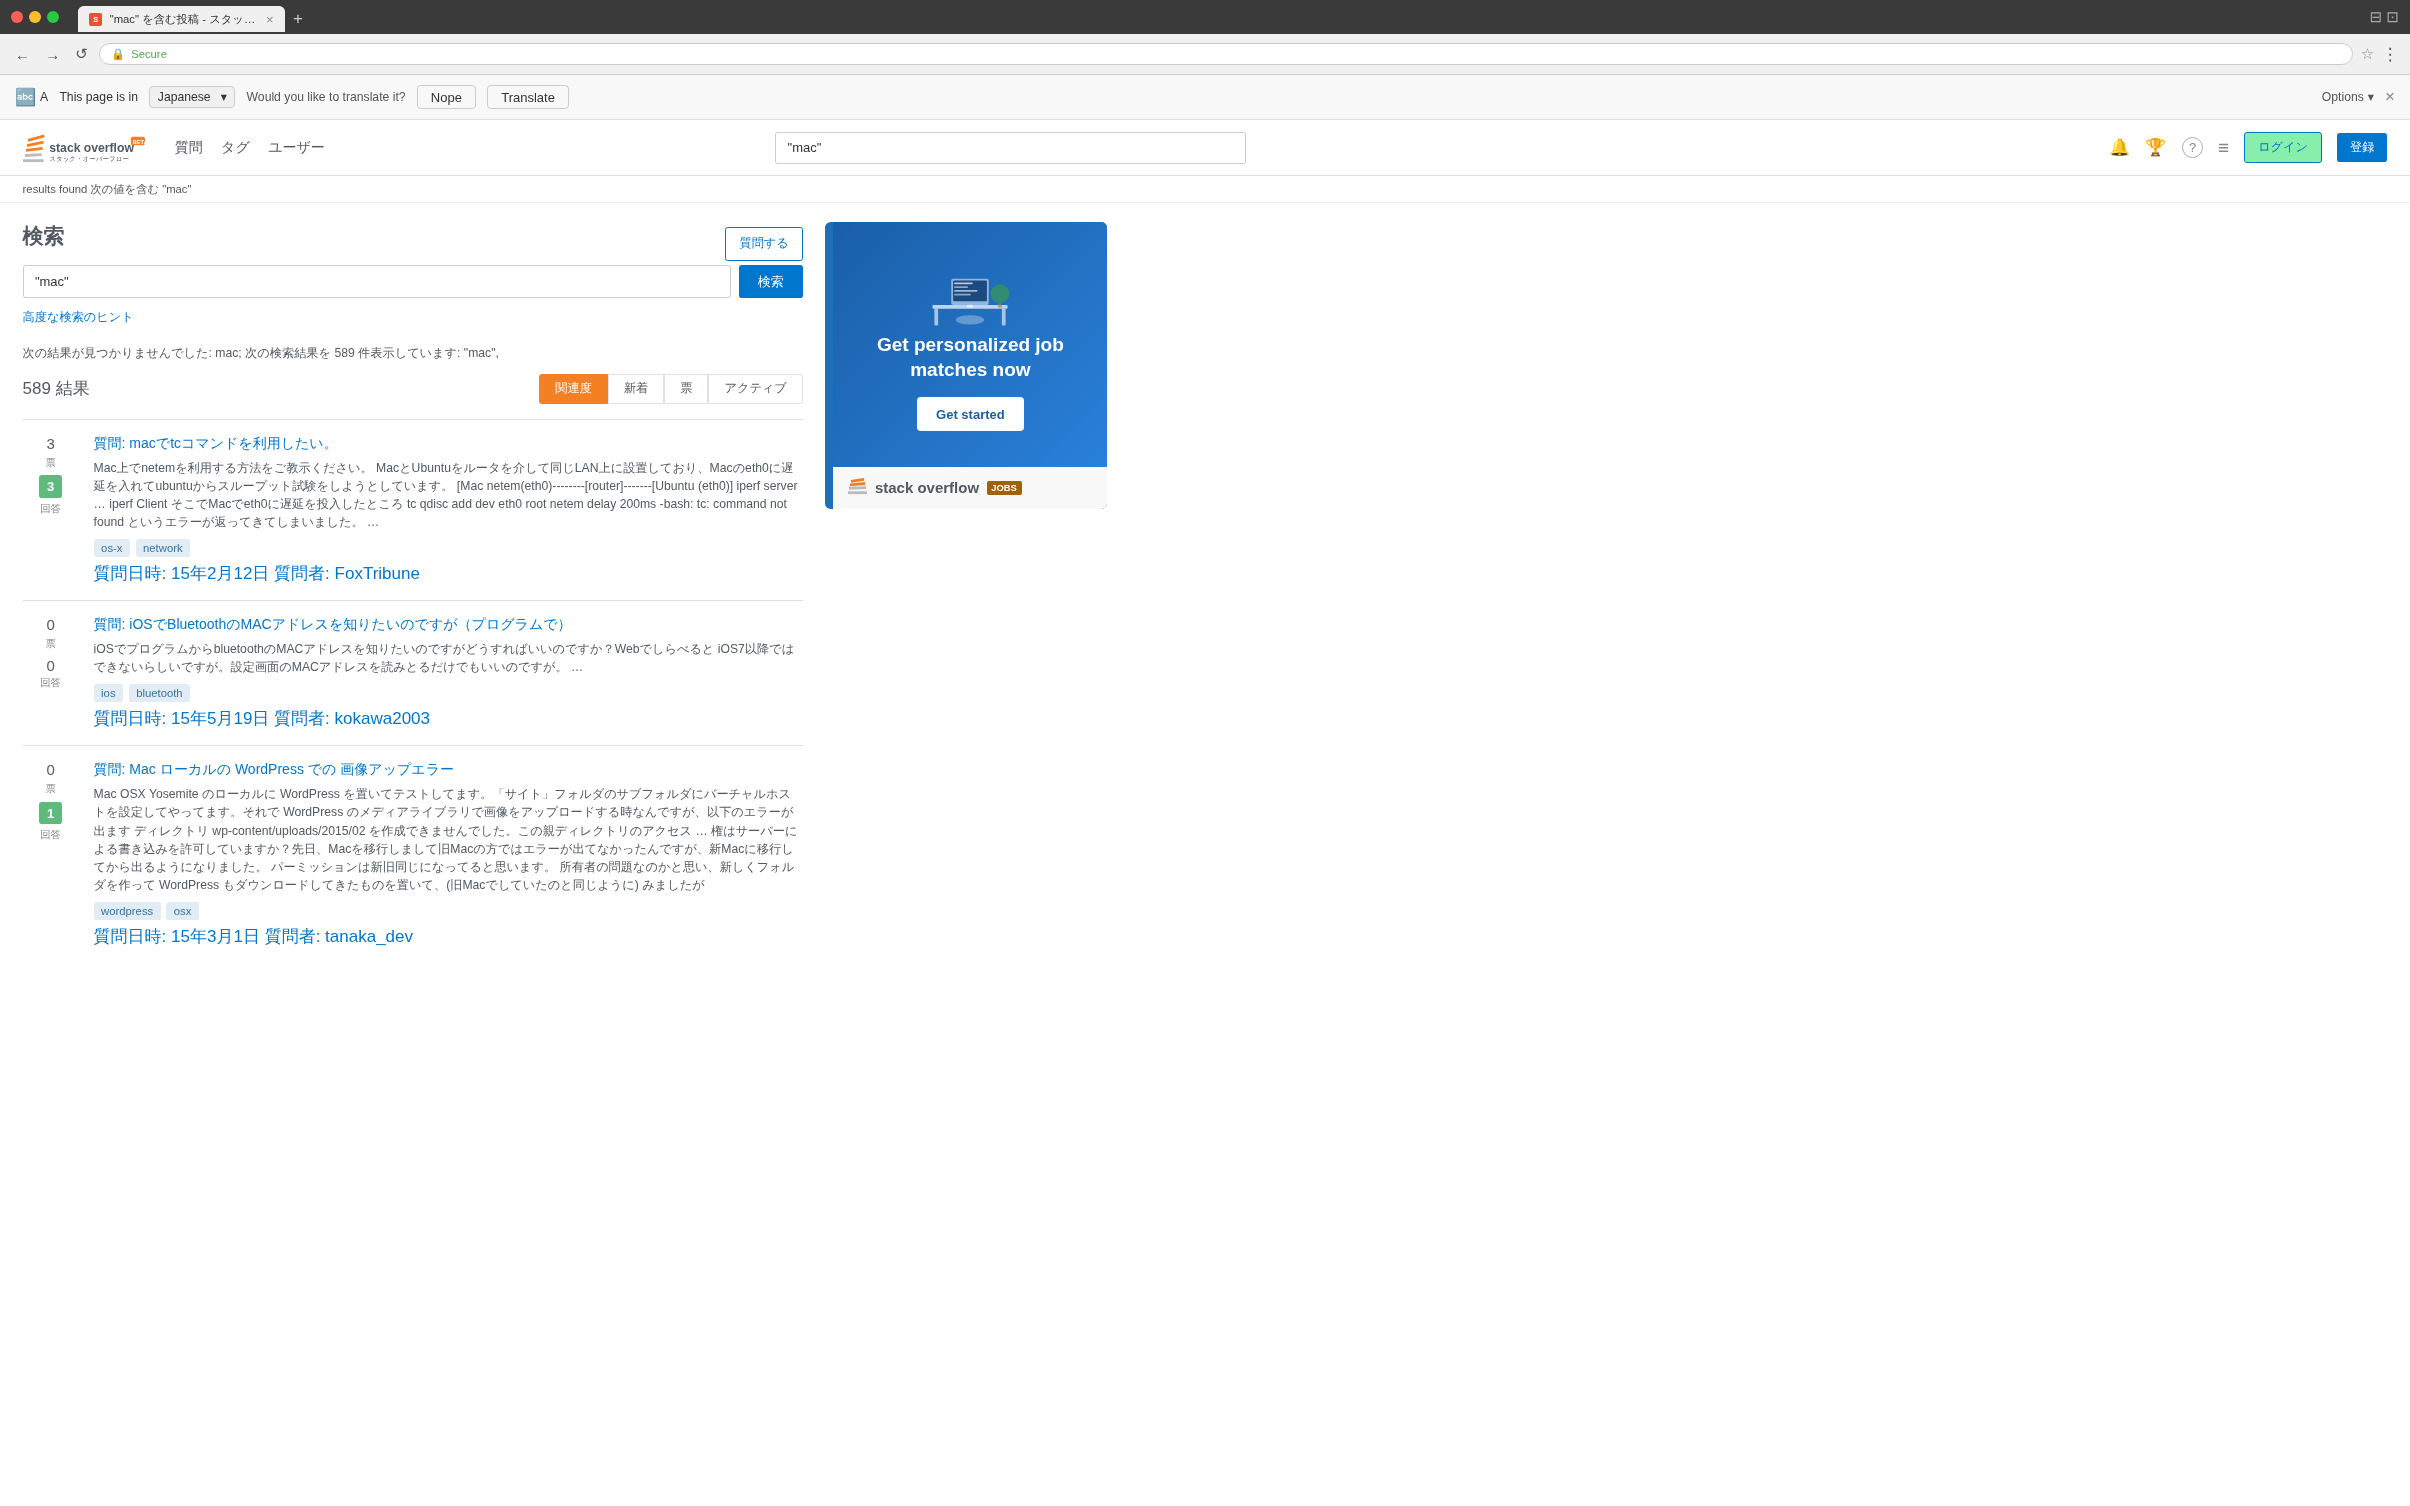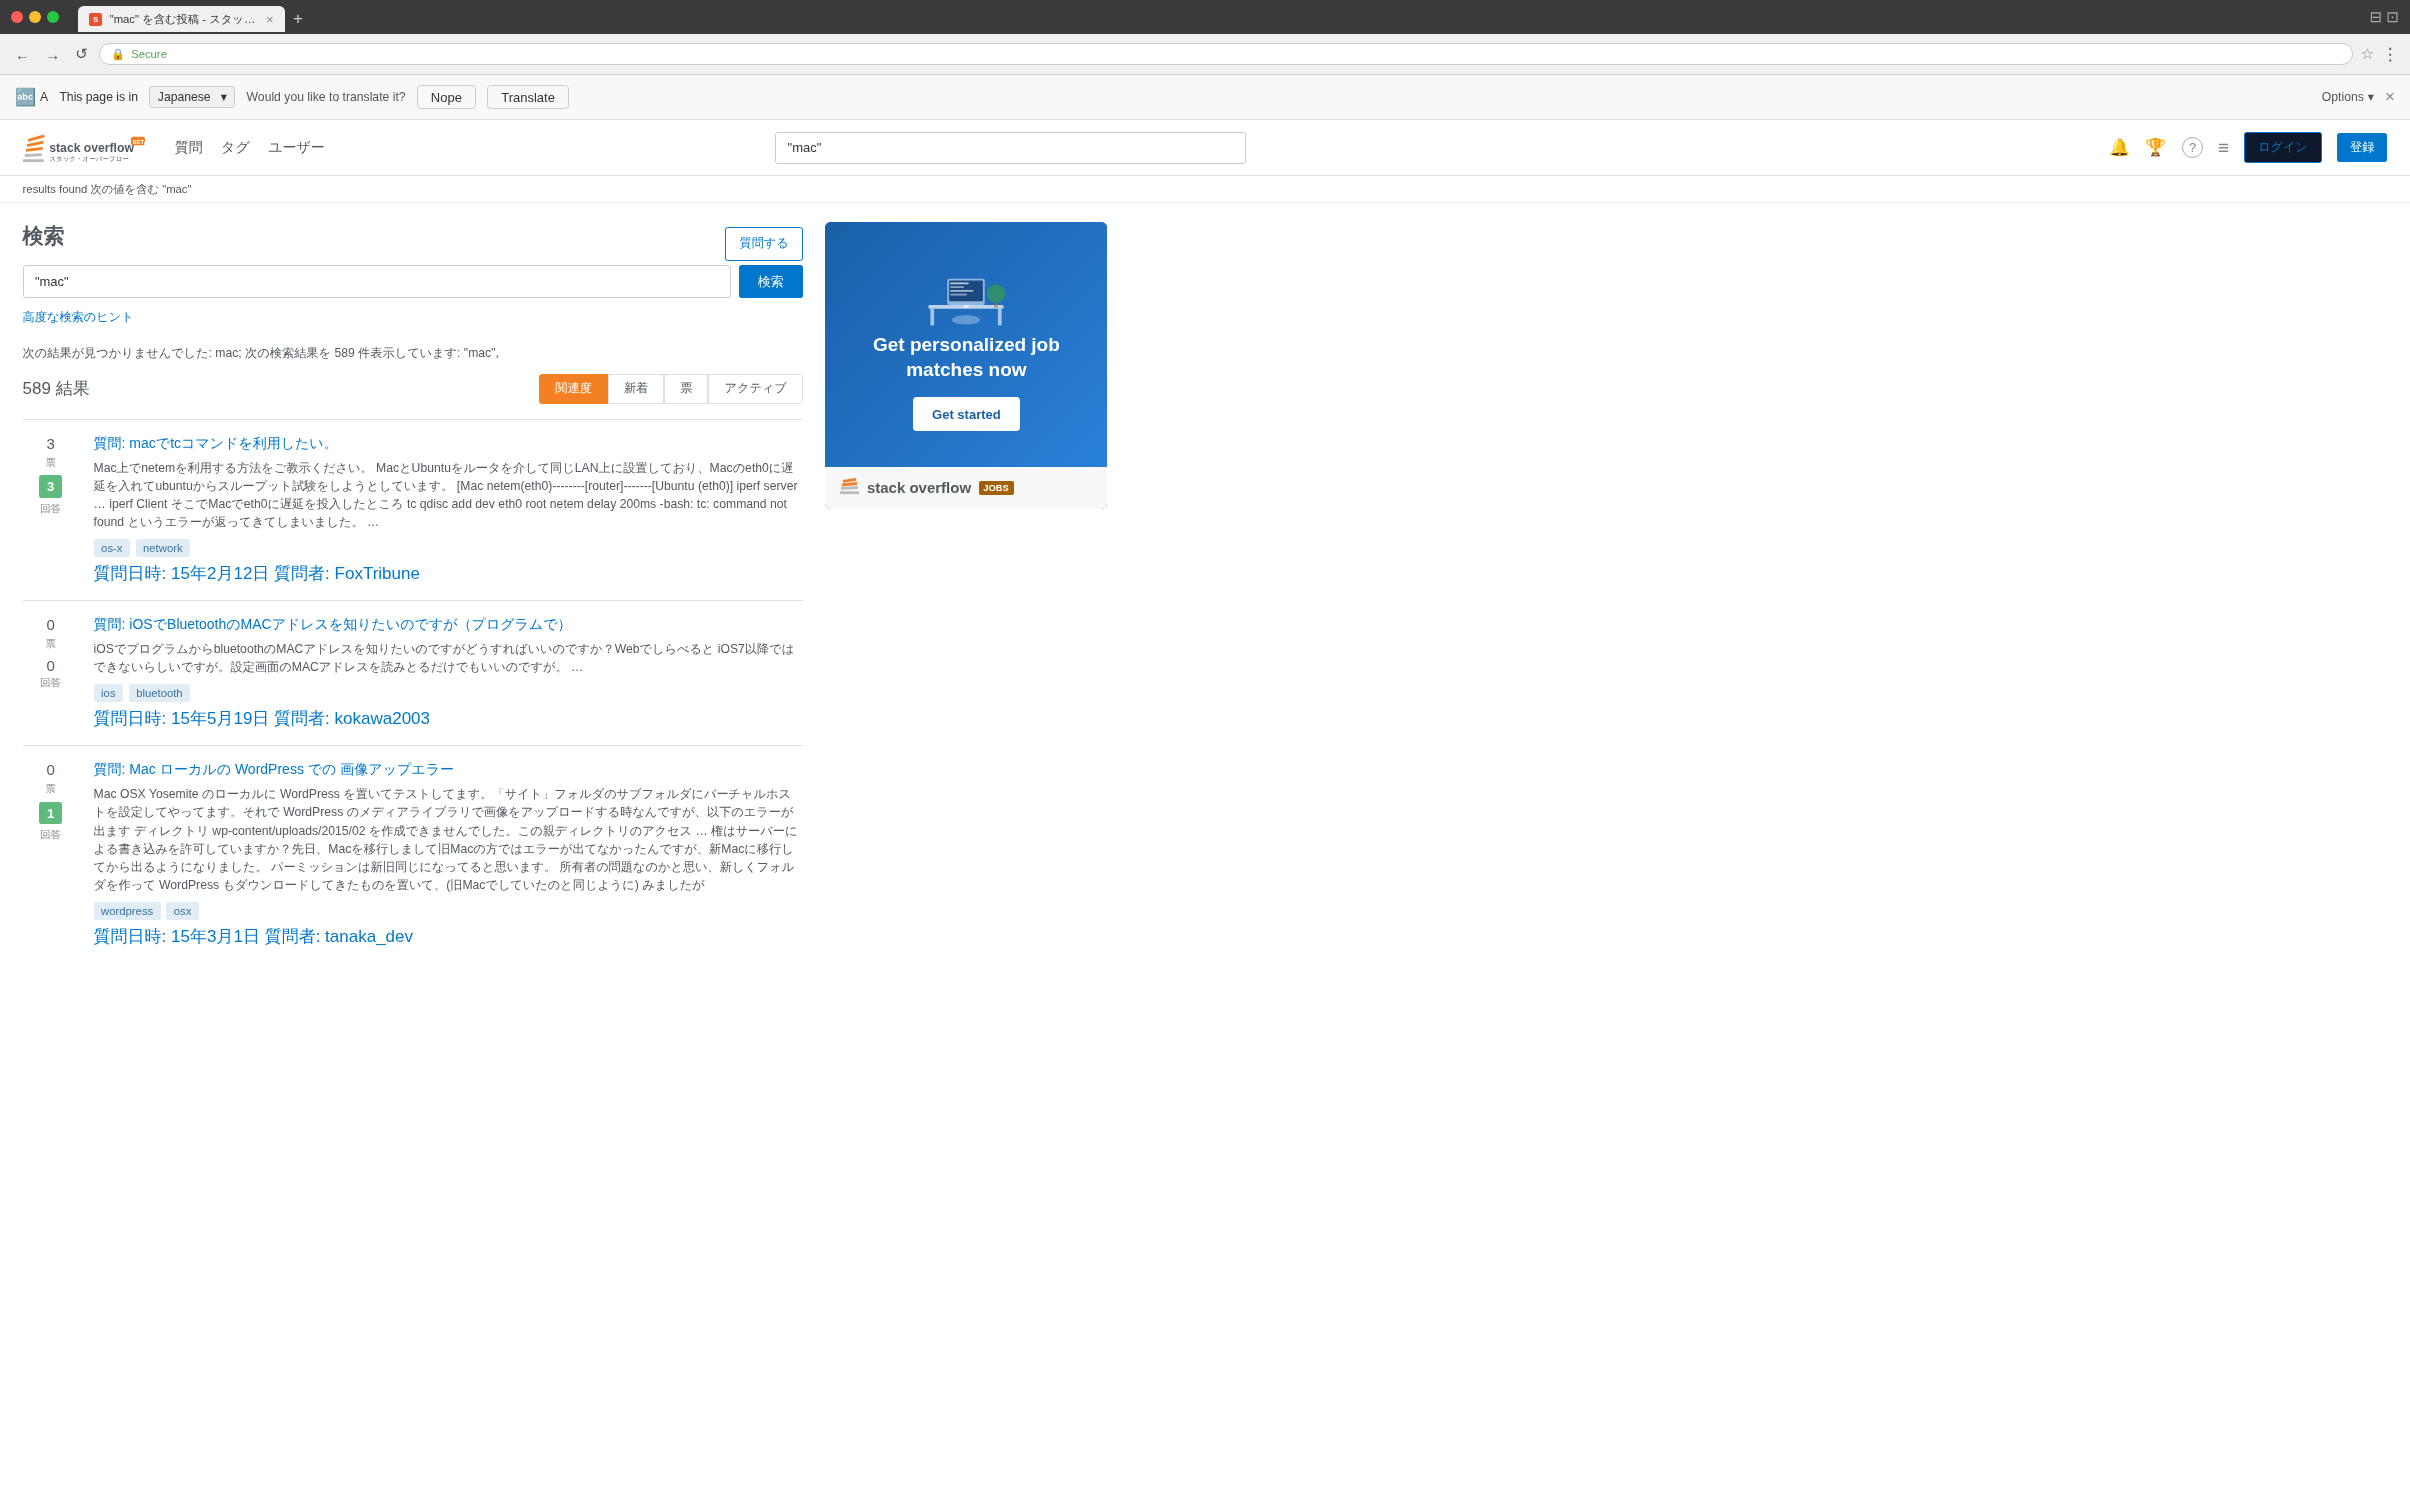--- a/index.html
+++ b/index.html
@@ -48,21 +48,21 @@
     .page { background: #fff; }
 
     
     .so-header { border-bottom: 0.9px solid #e0e0e0; padding: 0 22.6px; display: flex; align-items: center; gap: 22.6px; height: 56px; }
     .so-logo { display: flex; align-items: center; gap: 3.8px; }
     .so-nav a { color: #525960; text-decoration: none; font-size: 14px; padding: 3.8px 7.5px; }
     .search-wrap { flex: 1; max-width: 471px; margin: 0 auto; }
     .search-input-bar { width: 100%; border: 0.9px solid #ccc; border-radius: 2.8px; padding: 7.5px 11.3px; font-size: 13px; color: #333; }
     .so-header-right { display: flex; align-items: center; gap: 15px; margin-left: auto; }
     .header-icon { color: #888; font-size: 17px; cursor: pointer; }
-    .login-btn { border: 0.9px solid #0077cc; color: #0077cc; background: #0f172a; border-radius: 2.8px; padding: 5.6px 13px; font-size: 12.2px; cursor: pointer; }
+    .login-btn { border: 0.9px solid #0077cc; color: #0077cc; background: #86efac; border-radius: 2.8px; padding: 5.6px 13px; font-size: 12.2px; cursor: pointer; }
     .register-btn { background: #0077cc; color: white; border: none; border-radius: 2.8px; padding: 5.6px 13px; font-size: 12.2px; cursor: pointer; }
 
     
     .translate-notice { padding: 5.6px 22.6px; font-size: 11.3px; color: #555; border-bottom: 0.9px solid #f0f0f0; }
 
     
     .main-layout { display: flex; padding: 19px 22.6px; gap: 22.6px; max-width: 1130px; }
     .left-col { flex: 1; }
     .right-col { width: 282px; flex-shrink: 0; }
 
@@ -94,21 +94,21 @@
     .answer-label { font-size: 10.4px; color: #888; }
     .question-content { flex: 1; }
     .question-title { color: #0077cc; font-size: 14px; text-decoration: none; display: block; margin-bottom: 5.6px; }
     .question-excerpt { font-size: 12.2px; color: #525960; line-height: 1.5; margin-bottom: 7.5px; }
     .tags { display: flex; gap: 5.6px; flex-wrap: wrap; margin-bottom: 5.6px; text-align: center; }
     .tag { background: #e1ecf4; color: #39739d; padding: 2.8px 7.5px; border-radius: 2.8px; font-size: 11.3px; cursor: pointer; }
     .question-meta { font-size: 17px; color: #888; }
     .question-meta span { color: #0077cc; }
 
     
-    .ad-box { background: #1d70b7; border-radius: 5.6px; overflow: hidden; }
+    .ad-box { background: #1d70b7; border-radius: 5.6px; overflow: hidden; padding-left: 8px; }
     .ad-image { width: 100%; height: 245px; background: linear-gradient(135deg, #1a5fa8, #2980d9); display: flex; flex-direction: column; align-items: center; justify-content: center; padding: 19px; text-align: center; }
     .ad-title { color: white; font-size: 19px; font-weight: bold; line-height: 1.3; margin-bottom: 15px; }
     .ad-btn { background: white; color: #1a5fa8; border: none; border-radius: 3.8px; padding: 9.4px 19px; font-size: 13px; font-weight: bold; cursor: pointer; }
     .so-jobs-logo { padding: 11.3px 15px; display: flex; align-items: center; gap: 7.5px; background: #f8f8f8; }
 
     
     .logo-svg { width: 122px; height: 34px; }
   </style>
 </head>
 <body>

